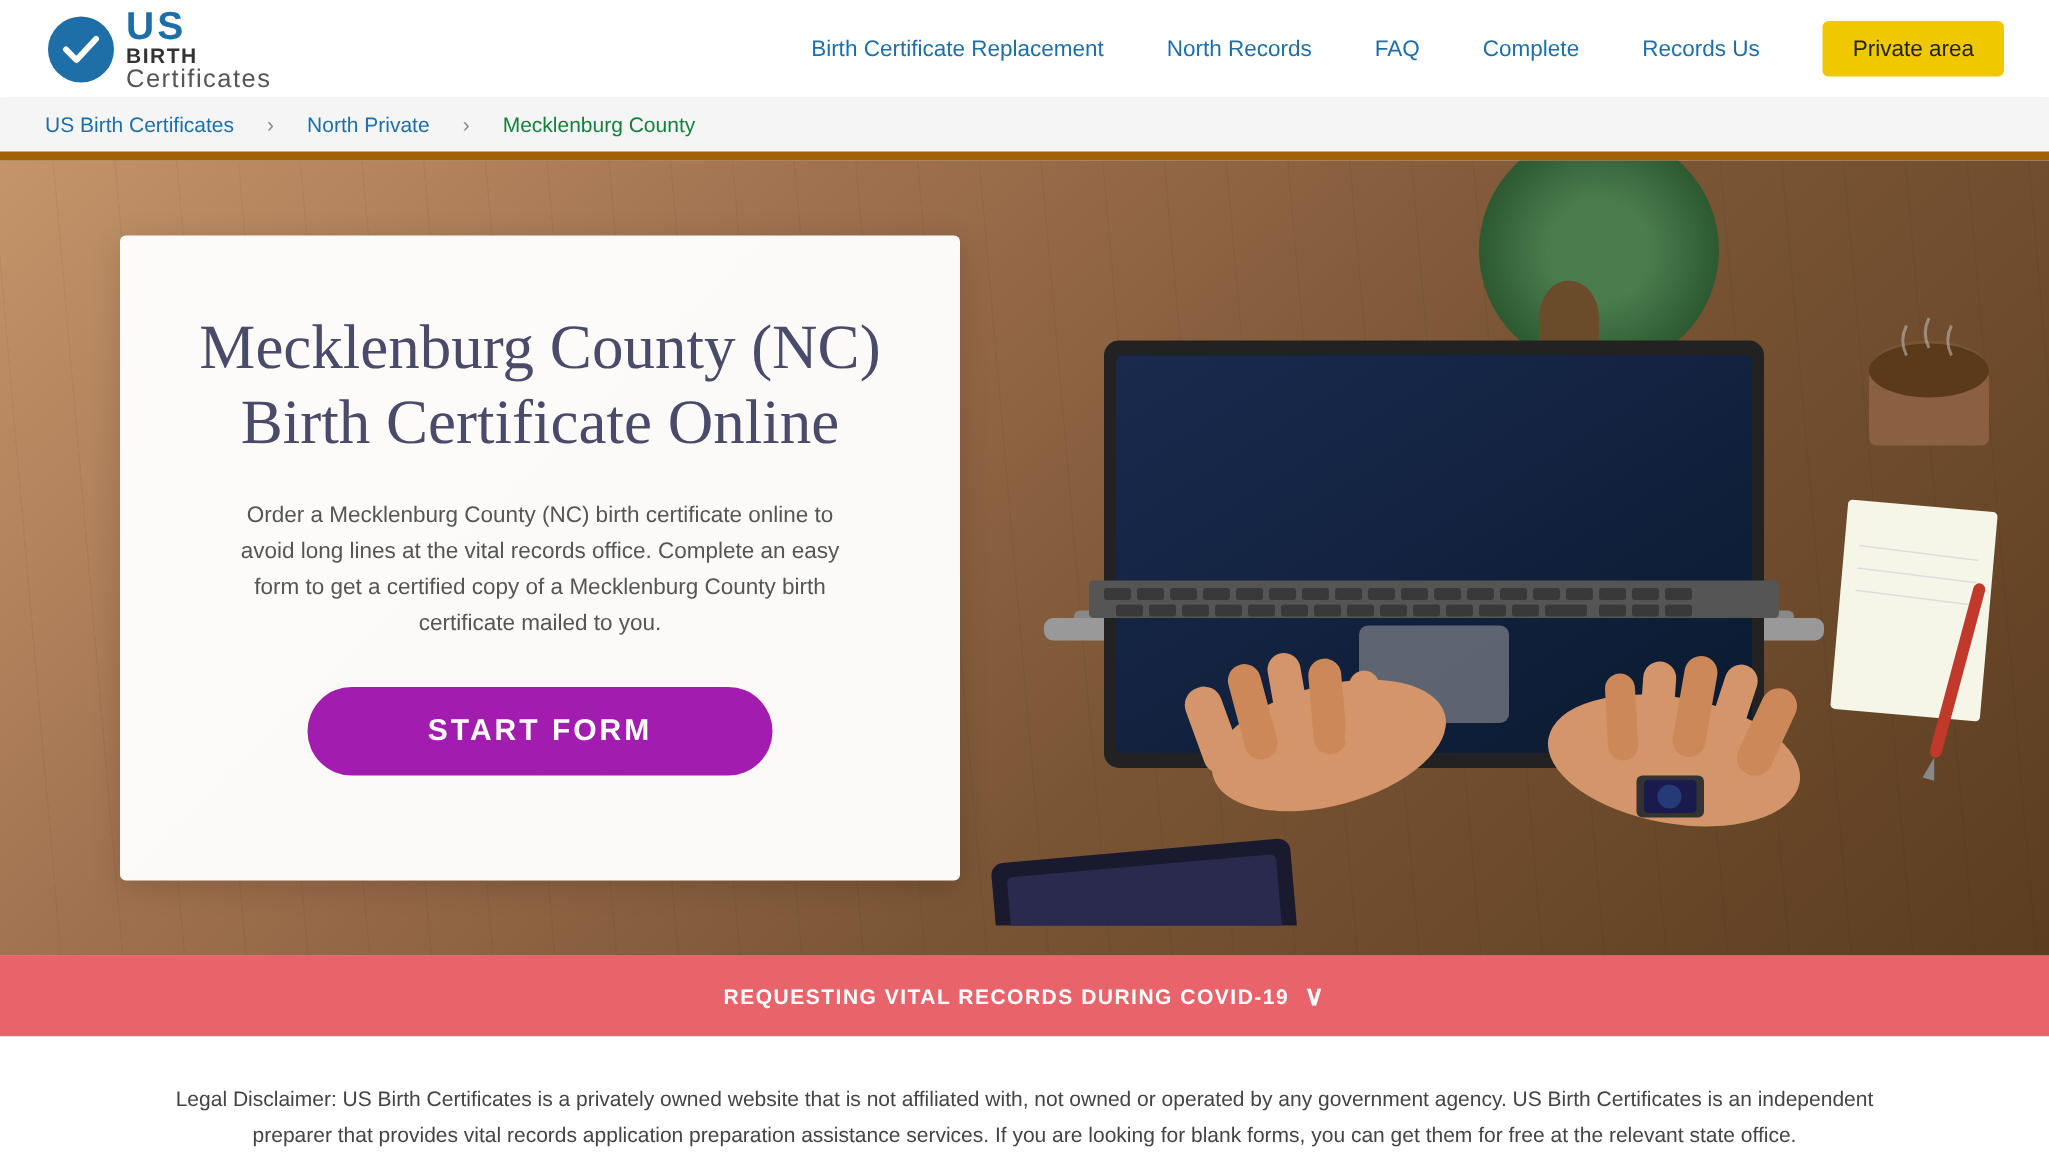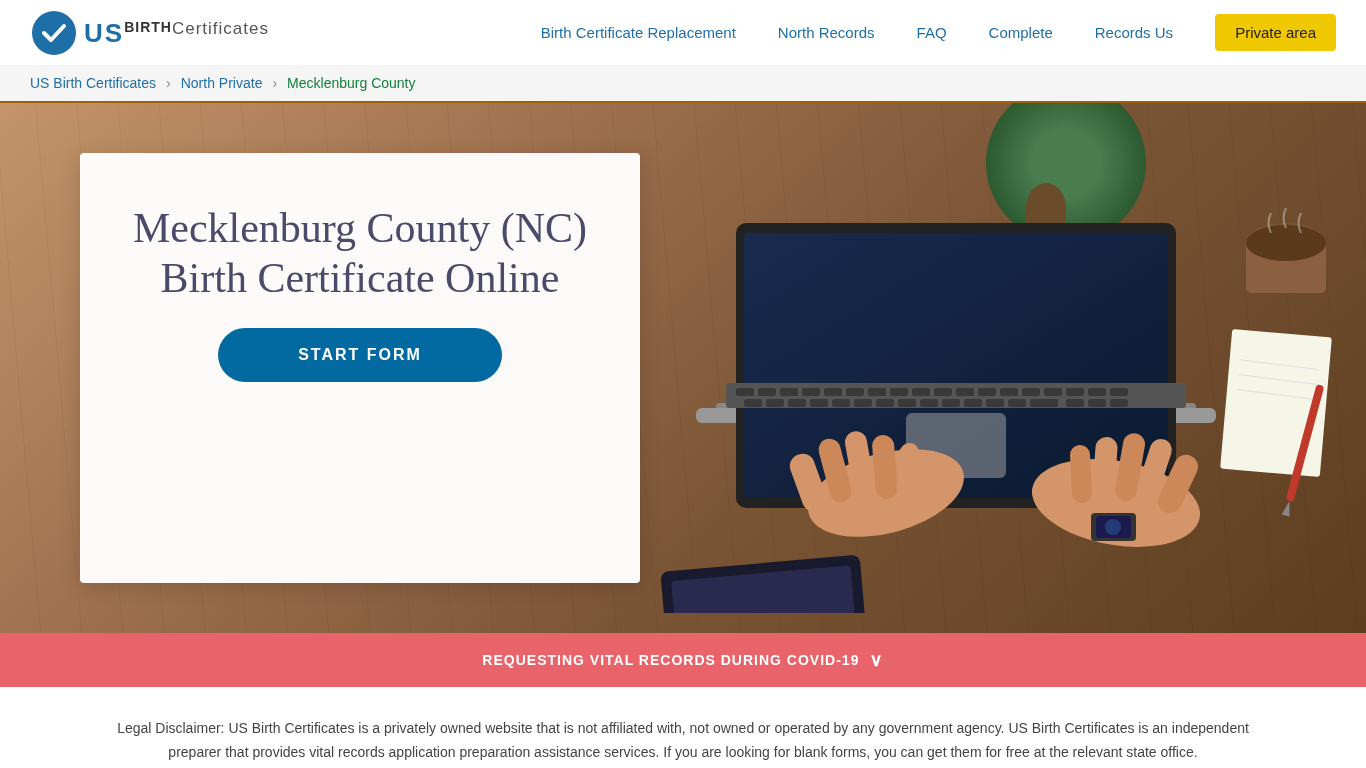--- a/index.html
+++ b/index.html
@@ -19,21 +19,21 @@
       display: flex;
       align-items: center;
       gap: 6px;
     }
     .logo-icon {
       width: 48px;
       height: 48px;
     }
     .logo-text-area {
       display: flex;
-      flex-direction: row;
+      flex-direction: column;
       line-height: 1;
     }
     .logo-us {
       font-size: 26px;
       font-weight: 900;
       color: #1e6fa8;
       letter-spacing: 2px;
     }
     .logo-birth {
       font-size: 14px;
@@ -70,23 +70,23 @@
       cursor: pointer;
       text-decoration: none;
     }
 
     
     .breadcrumb {
       background: #f5f5f5;
       padding: 10px 30px;
       display: flex;
       align-items: center;
-      gap: 10px;
+      gap: 22px;
       font-size: 14px;
-      border-bottom: 2px solid #a16207;
+      border-bottom: 6px solid #a16207;
     }
     .breadcrumb a {
       color: #1e6fa8;
       text-decoration: none;
       font-weight: 500;
     }
     .breadcrumb span { color: #15803d; }
     .breadcrumb .sep { color: #888; }
 
     
@@ -179,23 +179,23 @@
       font-family: Georgia, serif;
     }
     .hero-desc {
       font-size: 15px;
       color: #555;
       line-height: 1.6;
       margin-bottom: 30px;
       max-width: 420px;
     }
     .btn-start {
-      background: #0369a1;
+      background: #a21caf;
       color: #fff;
-      font-size: 16px;
+      font-size: 20px;
       font-weight: 700;
       letter-spacing: 2px;
       padding: 18px 80px;
       border: none;
       border-radius: 30px;
       cursor: pointer;
       text-transform: uppercase;
     }
 
     
@@ -377,20 +377,21 @@
         <linearGradient id="screenGrad" x1="0" y1="0" x2="1" y2="1">
           <stop offset="0%" stop-color="#1a2a4e"></stop>
           <stop offset="100%" stop-color="#0a1a30"></stop>
         </linearGradient>
       </defs>
     </svg>
   </div>
 
   <div class="hero-card">
     <h1 class="hero-title">Mecklenburg County (NC) Birth Certificate Online</h1>
+    <p class="hero-desc">Order a Mecklenburg County (NC) birth certificate online to avoid long lines at the vital records office. Complete an easy form to get a certified copy of a Mecklenburg County birth certificate mailed to you.</p>
     <button class="btn-start">START FORM</button>
   </div>
 </section>
 
 <div class="covid-banner">
   <span>REQUESTING VITAL RECORDS DURING COVID-19</span>
   <span class="covid-chevron">∨</span>
 </div>
 
 <div class="disclaimer">

